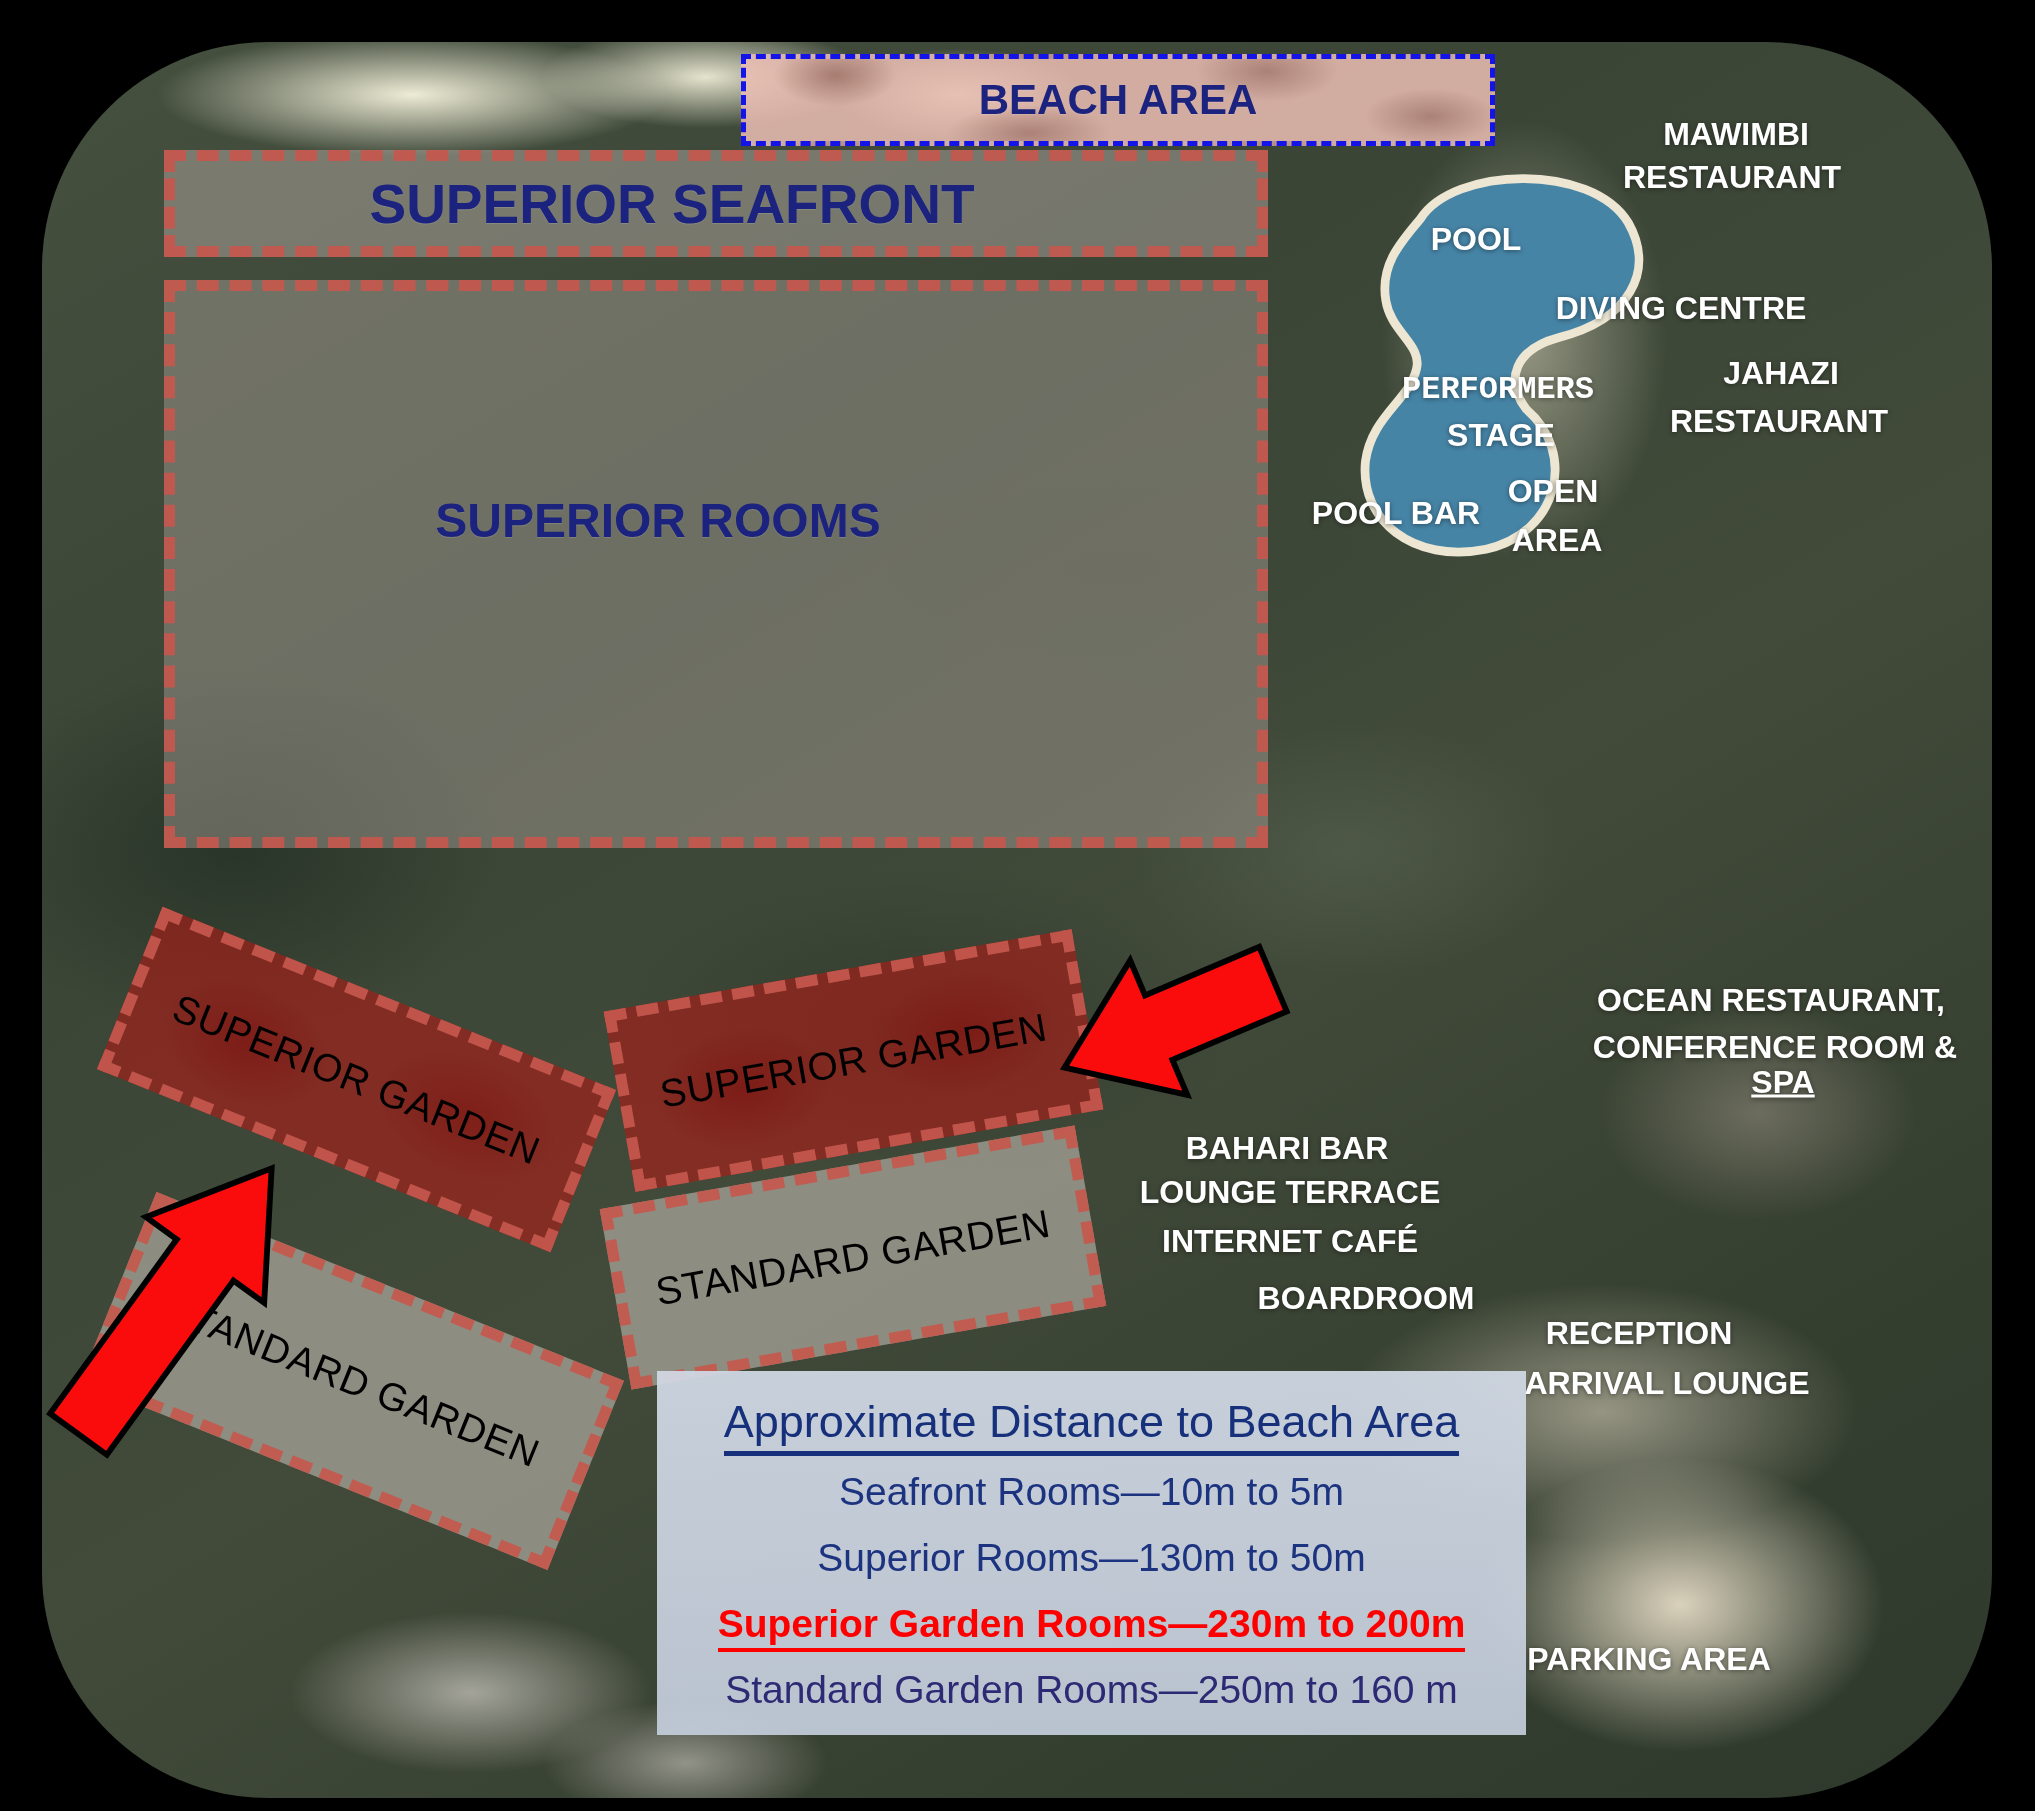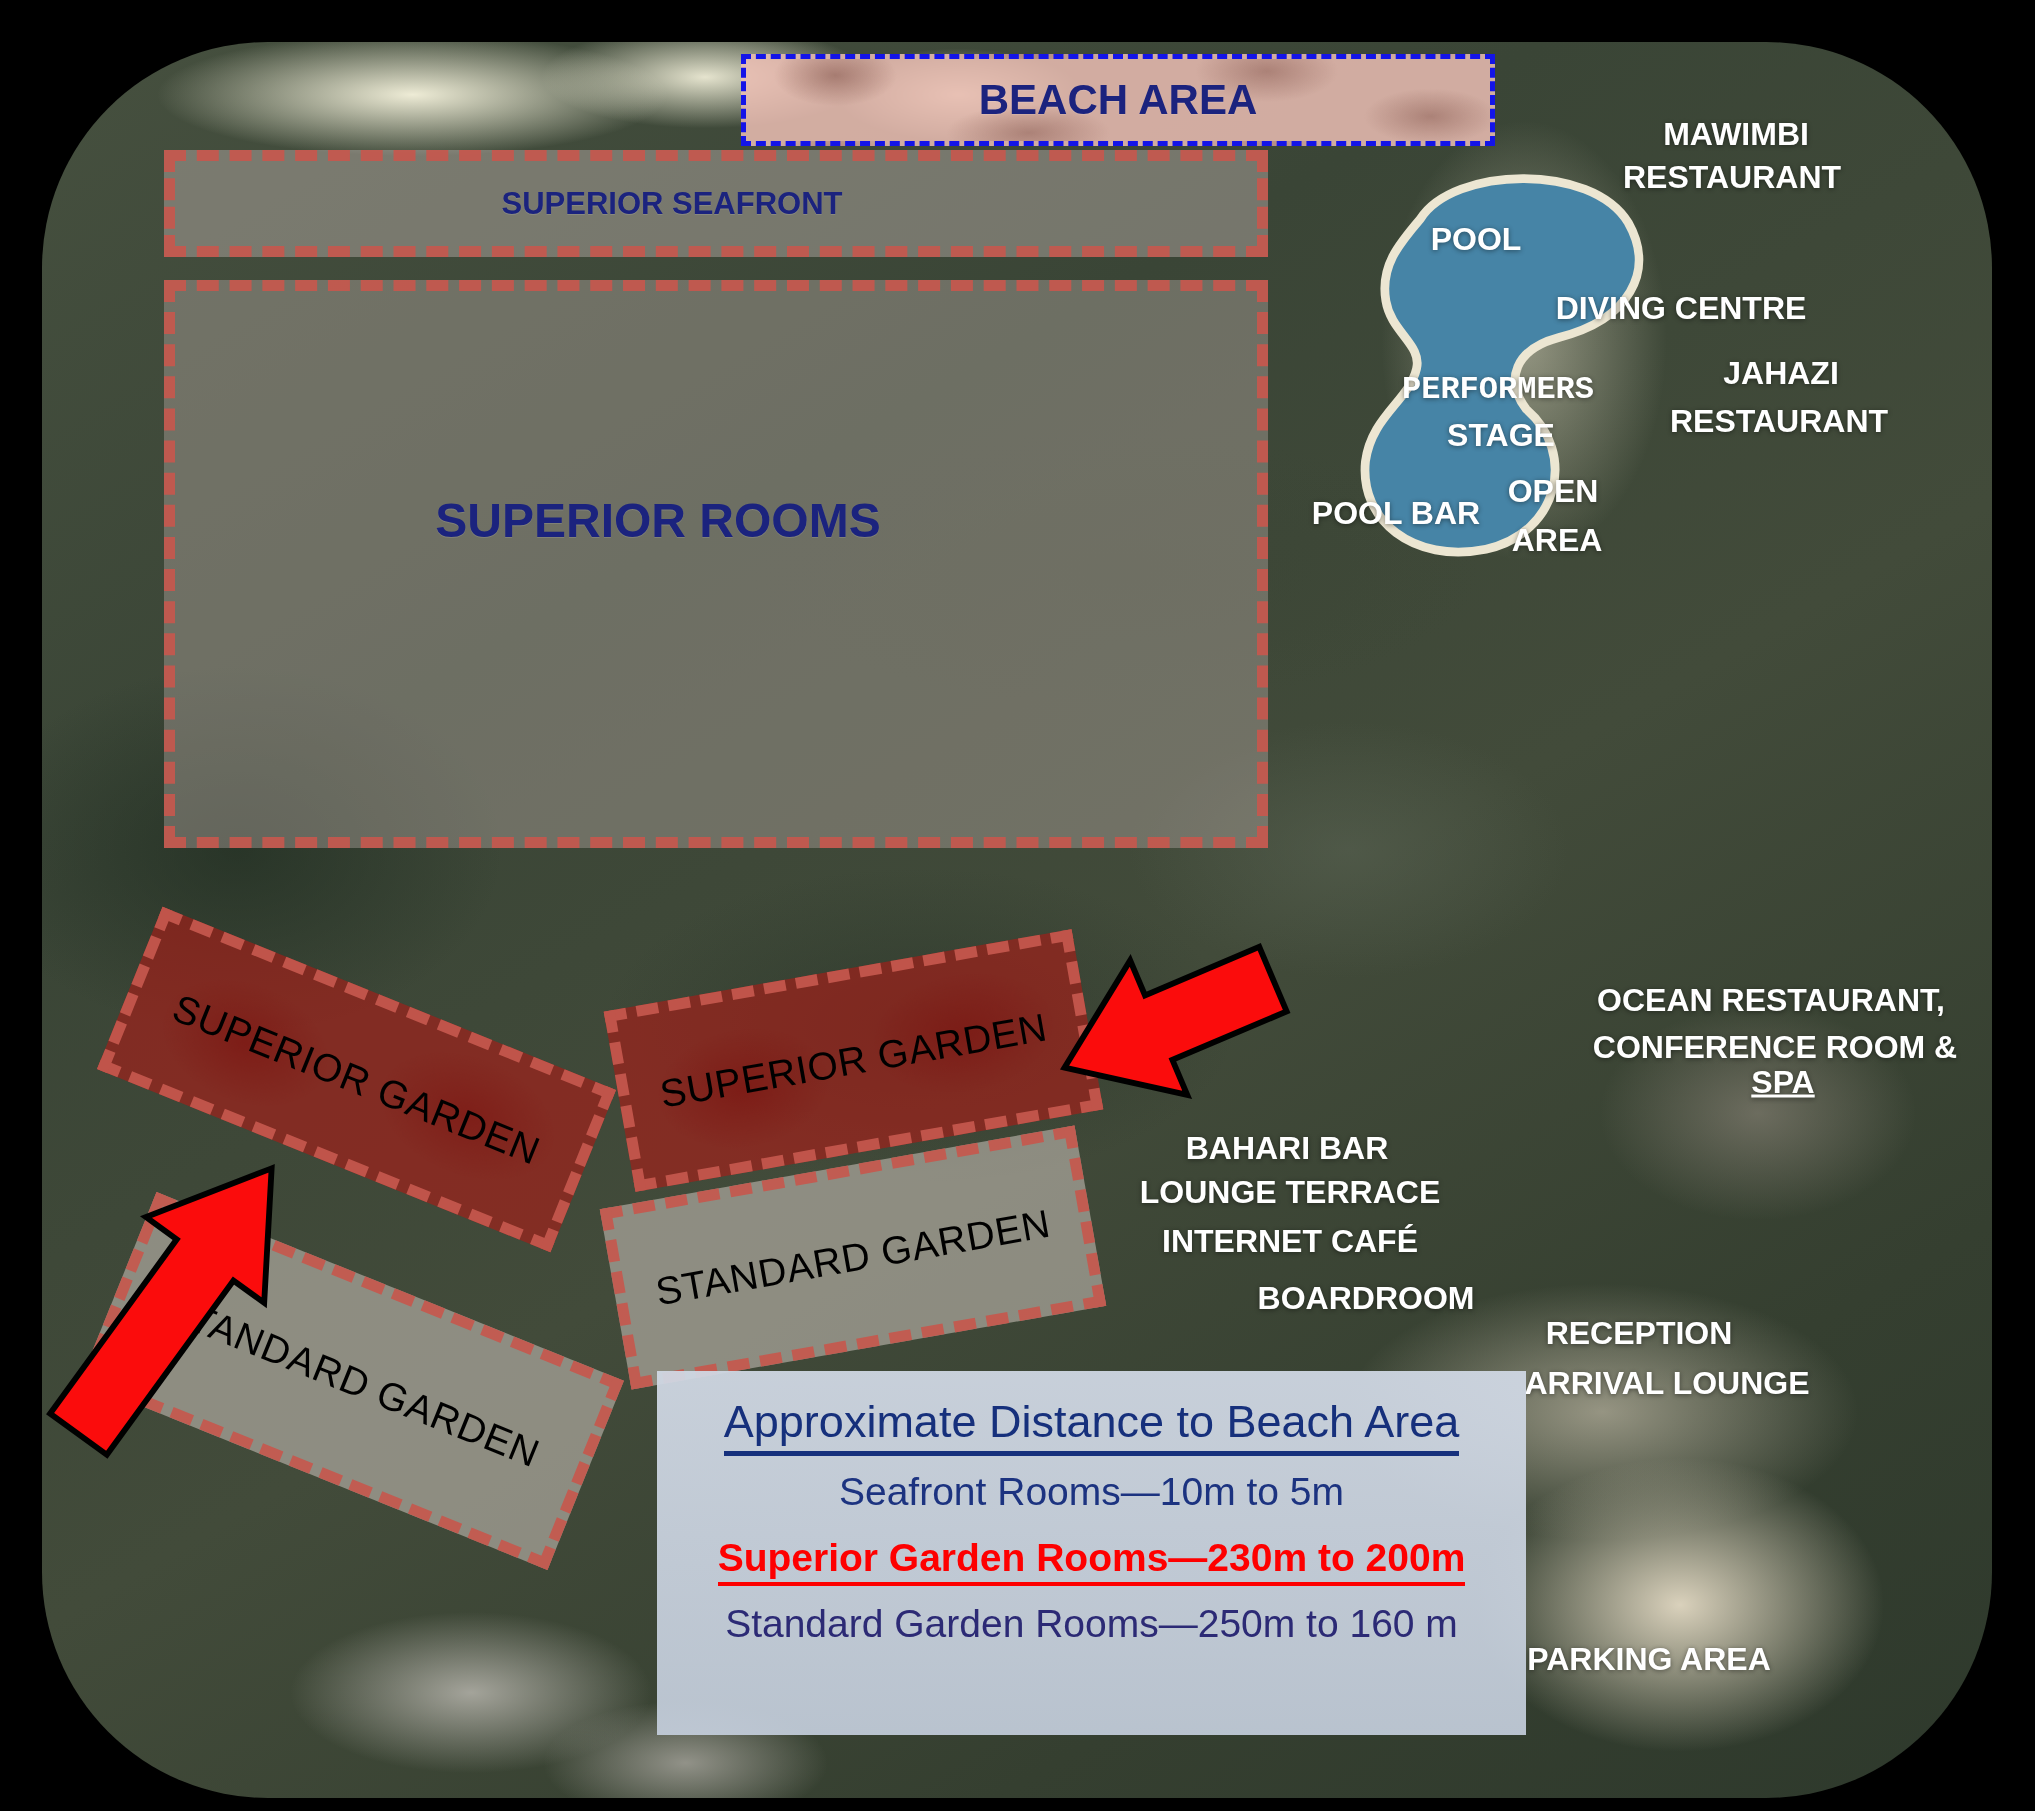--- a/index.html
+++ b/index.html
@@ -34,21 +34,21 @@
          background:
            radial-gradient(ellipse 88px 44px at 12% 20%, rgba(140,95,85,0.65), transparent 70%),
            radial-gradient(ellipse 117px 40px at 38% 90%, rgba(140,95,85,0.55), transparent 70%),
            radial-gradient(ellipse 102px 44px at 70% 15%, rgba(140,95,85,0.55), transparent 70%),
            radial-gradient(ellipse 95px 40px at 92% 70%, rgba(140,95,85,0.55), transparent 70%),
            rgba(236,190,180,0.85);}
   .beach .zlabel{font-size:42px;}
 
   .dashred{border:11.7px dashed rgba(198,88,78,0.92);}
   .seafront{left:164px;top:150px;width:1104px;height:107px;background:rgba(178,168,162,0.50);}
-  .seafront .zlabel{font-size:31px;margin-right:88px;text-align:right;}
+  .seafront .zlabel{font-size:55px;margin-right:88px;text-align:right;}
   .rooms{left:164px;top:280px;width:1104px;height:568px;background:rgba(172,162,156,0.45);}
   .rooms .zlabel{font-size:48px;position:relative;top:-44px;left:-58px;}
 
   .rot{position:absolute;box-sizing:border-box;display:flex;align-items:center;justify-content:center;}
   .rot .zlabel{font-size:39px;letter-spacing:0.7px;}
   .redfill{background:
       radial-gradient(ellipse 117px 80px at 25% 55%, rgba(120,10,8,0.45), transparent 75%),
       radial-gradient(ellipse 124px 80px at 75% 45%, rgba(120,10,8,0.40), transparent 75%),
       rgba(172,28,22,0.62);}
   .grayfill{background:rgba(205,196,190,0.55);}
@@ -150,20 +150,23 @@
   <div class="flabel" style="left:1667px;top:1383px;">ARRIVAL LOUNGE</div>
   <div class="flabel" style="left:1649px;top:1659px;">PARKING AREA</div>
 
   <div class="legend">
     <div class="legend-title">
       <span>Approximate Distance to Beach Area</span>
     </div>
     <div class="legend-row">
       <span>Seafront Rooms—10m to 5m</span>
     </div>
+    <div class="legend-row">
+      <span>Superior Rooms—130m to 50m</span>
+    </div>
     <div class="legend-row hl">
       <span>Superior Garden Rooms—230m to 200m</span>
     </div>
     <div class="legend-row last">
       <span>Standard Garden Rooms—250m to 160 m</span>
     </div>
   </div>
 
 </div>
 

